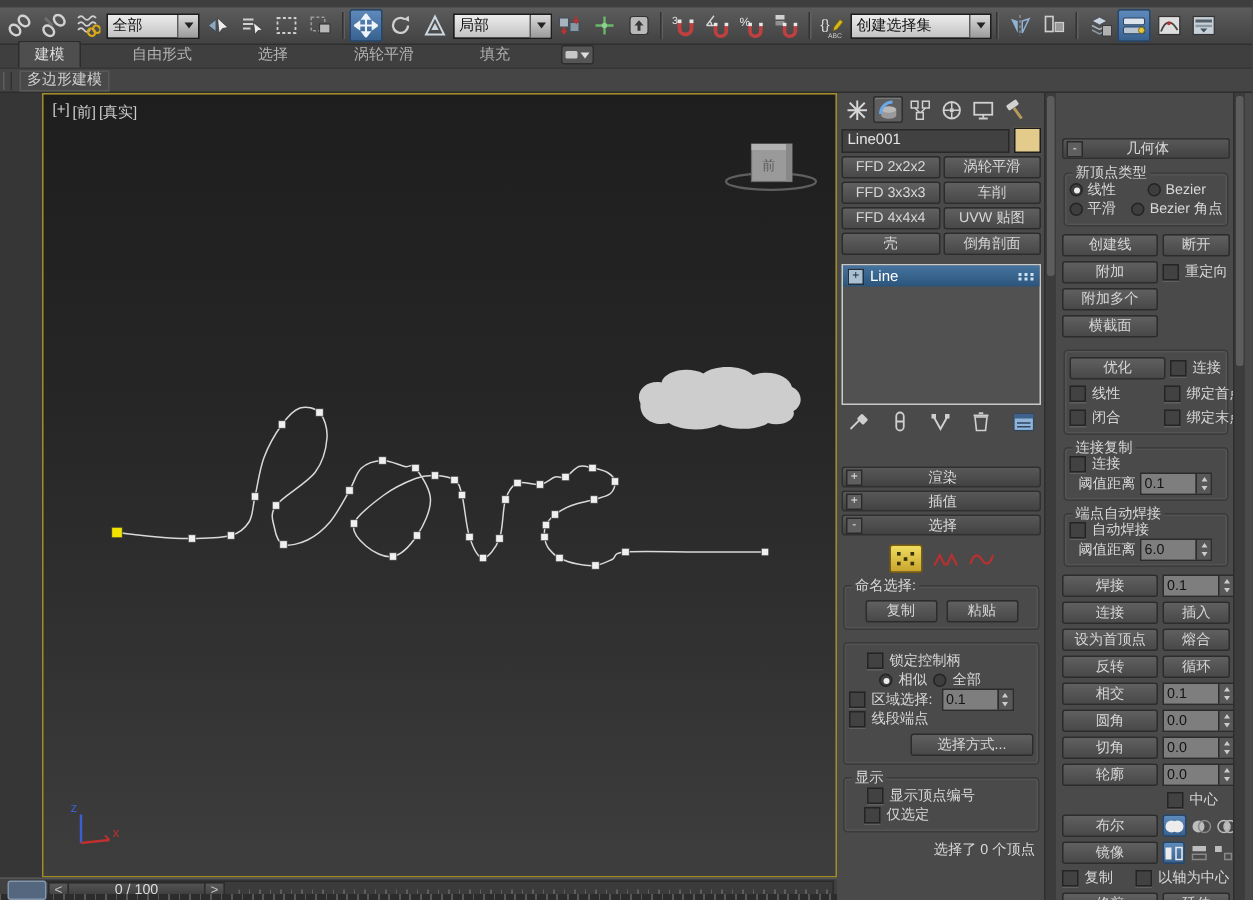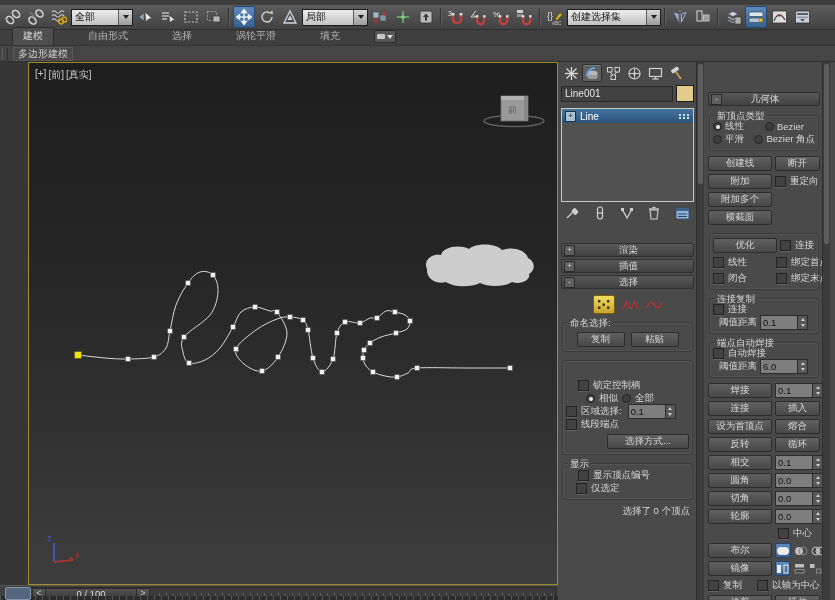--- a/index.html
+++ b/index.html
@@ -483,20 +483,30 @@
           </svg>
       </span>
     </div>
 
     <div class="namerow">
       <span class="namefield">Line001</span>
       <span class="swatch"></span>
     </div>
 
 
+    <div class="modgrid">
+      <span class="btn">FFD 2x2x2</span>
+      <span class="btn">涡轮平滑</span>
+      <span class="btn">FFD 3x3x3</span>
+      <span class="btn">车削</span>
+      <span class="btn">FFD 4x4x4</span>
+      <span class="btn">UVW 贴图</span>
+      <span class="btn">壳</span>
+      <span class="btn">倒角剖面</span>
+    </div>
 
     <div class="stack">
       <div class="stackrow">
         <span class="expbox">+</span>
         <span>Line</span>
         <span class="vdots">
             <i></i>
             <i></i>
             <i></i>
             <i></i>
@@ -581,21 +591,21 @@
     </div>
 
     <div class="group">
       <span class="glabel">命名选择:</span>
       <div style="display:flex;gap:6px;justify-content:center;margin-top:2px">
         <span class="btn" style="width:44px">复制</span>
         <span class="btn" style="width:44px">粘贴</span>
       </div>
     </div>
 
-    <div class="group" style="padding-top:18px">
+    <div class="group" style="padding-top:5px">
       <div class="cbrow indent">
         <i class="cbbox"></i>
           <span>锁定控制柄</span>
       </div>
       <div class="cbrow" style="margin-left:20px;">
         <span class="cbrow" style="gap:4px">
           <i class="rdot on"></i>
             <span>相似</span>
           </span>
         <span class="cbrow" style="gap:4px">

